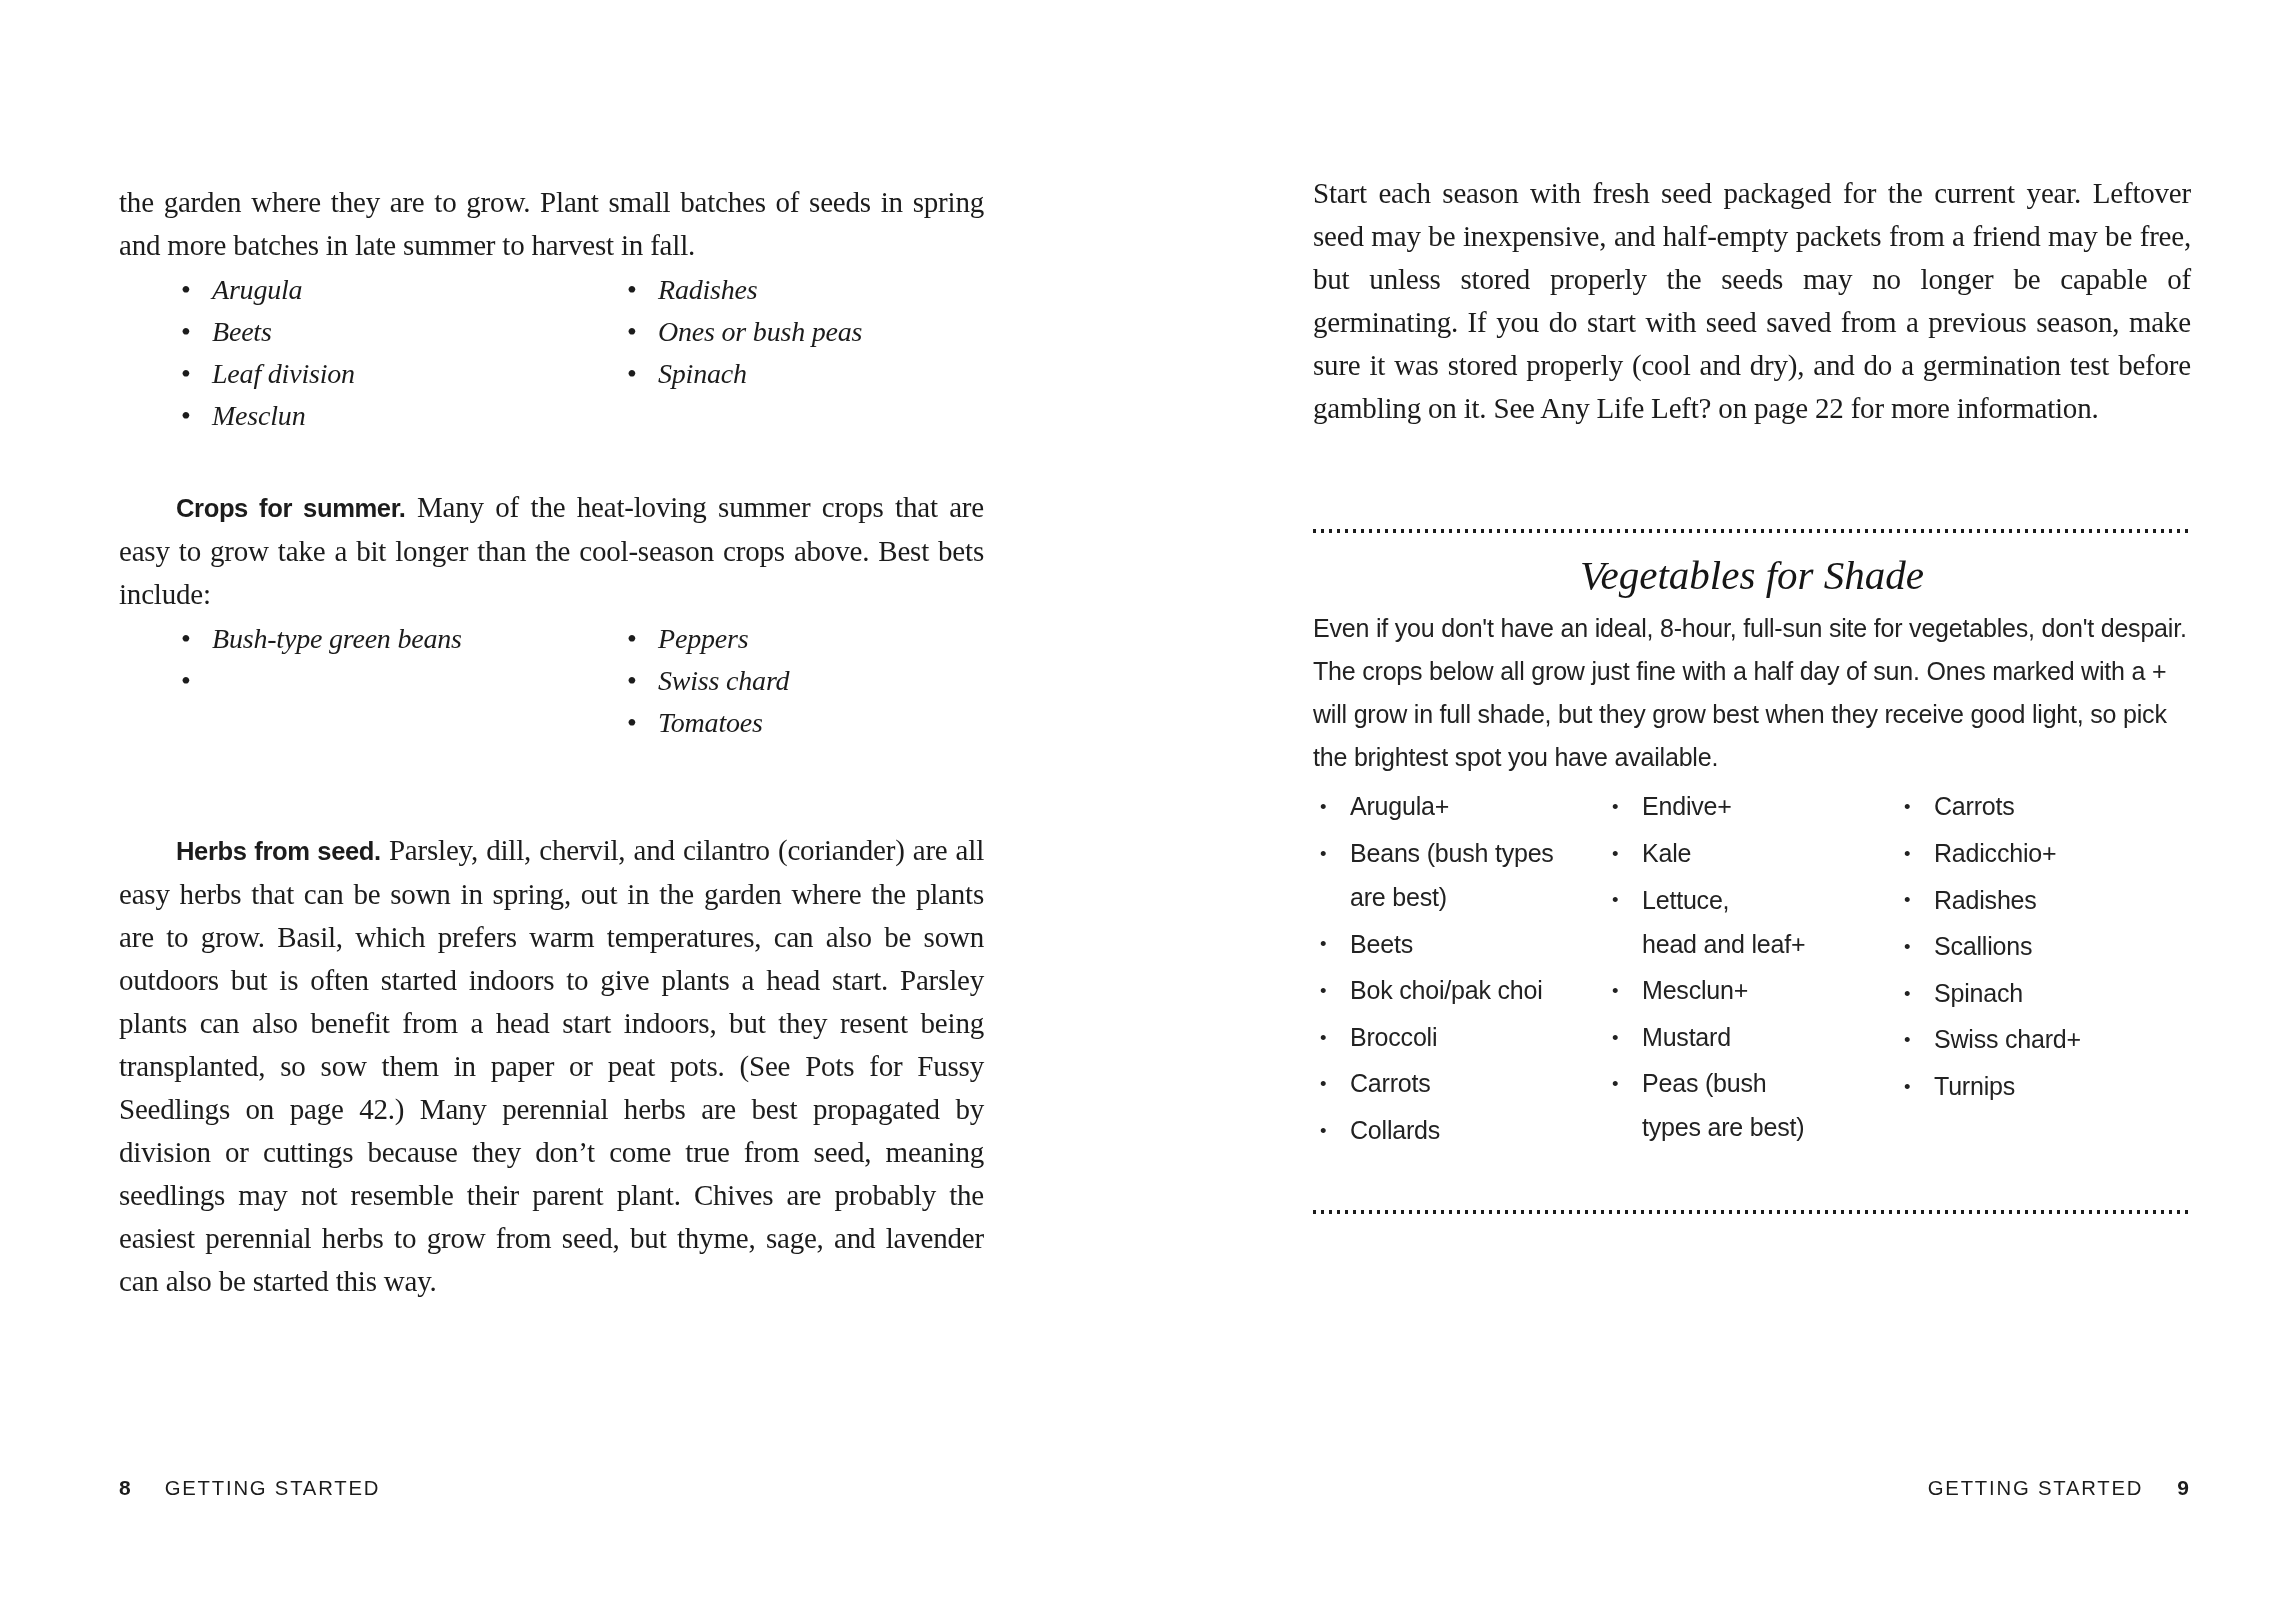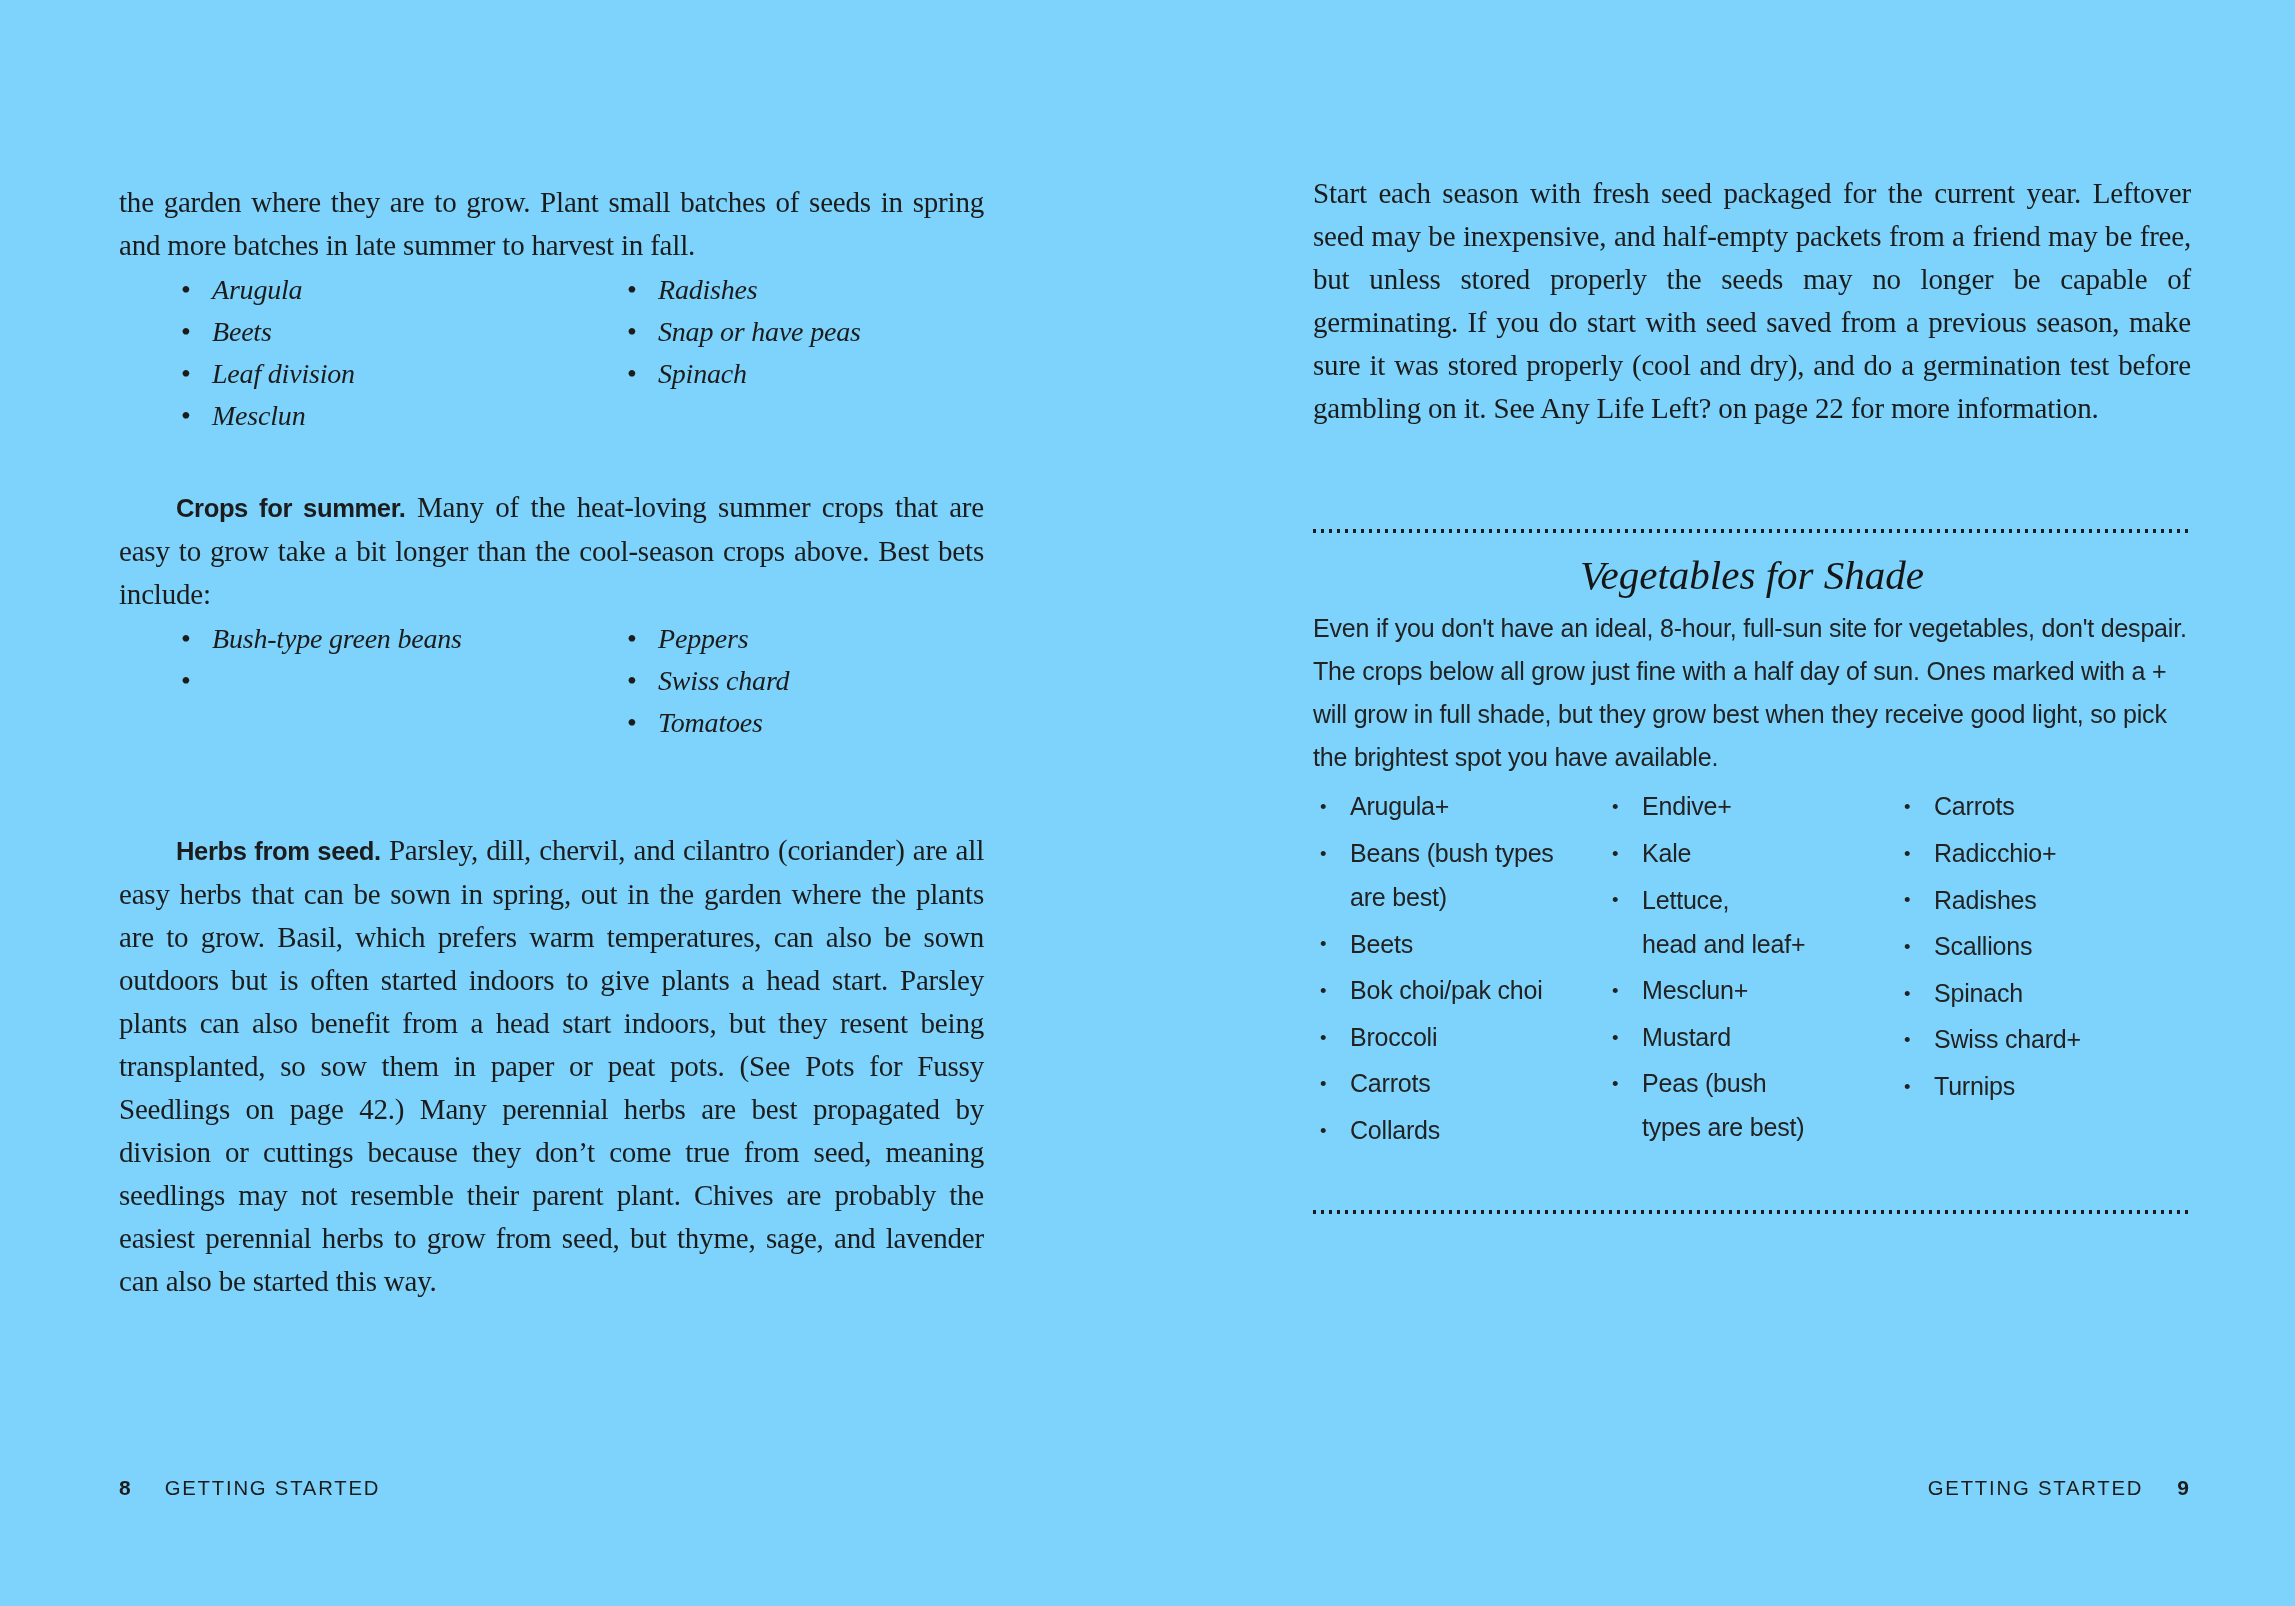--- a/index.html
+++ b/index.html
@@ -1,20 +1,20 @@
 <!DOCTYPE html>
 <html style="font-size:14px"><head>
 <meta charset="utf-8">
 <style>
   html,body { margin:0; padding:0; }
   body { background:#e8e8e8; }
   .page {
     position:relative;
     width:2295px; height:1607px;
-    background:#7dd3fc;
+    background:#ffffff;
     color:#1c1c1c;
     overflow:hidden;
     font-family:"Liberation Serif", serif;
   }
 
   
   .left-col {
     position:absolute; left:119px; top:181px; width:865px;
   }
   .serif-para {
@@ -120,21 +120,21 @@
 
     <div class="bullets">
       <div class="bcol1">
           <div class="b-item"><span class="dot">•</span><span class="itext">Arugula</span></div>
           <div class="b-item"><span class="dot">•</span><span class="itext">Beets</span></div>
           <div class="b-item"><span class="dot">•</span><span class="itext">Leaf division</span></div>
           <div class="b-item"><span class="dot">•</span><span class="itext">Mesclun</span></div>
         </div>
       <div class="bcol2">
           <div class="b-item"><span class="dot">•</span><span class="itext">Radishes</span></div>
-          <div class="b-item"><span class="dot">•</span><span class="itext">Snap or have peas</span></div>
+          <div class="b-item"><span class="dot">•</span><span class="itext">Ones or bush peas</span></div>
           <div class="b-item"><span class="dot">•</span><span class="itext">Spinach</span></div>
         </div>
     </div>
 
     <p class="serif-para indented mt-summer"><span class="lead-in">Crops for summer.</span><span> Many of the heat-loving summer crops that are easy to grow take a bit longer than the cool-season crops above. Best bets include:</span></p>
 
     <div class="bullets">
       <div class="bcol1">
           <div class="b-item"><span class="dot">•</span><span class="itext">Bush-type green beans</span></div>
           <div class="b-item"><span class="dot">•</span></div>

